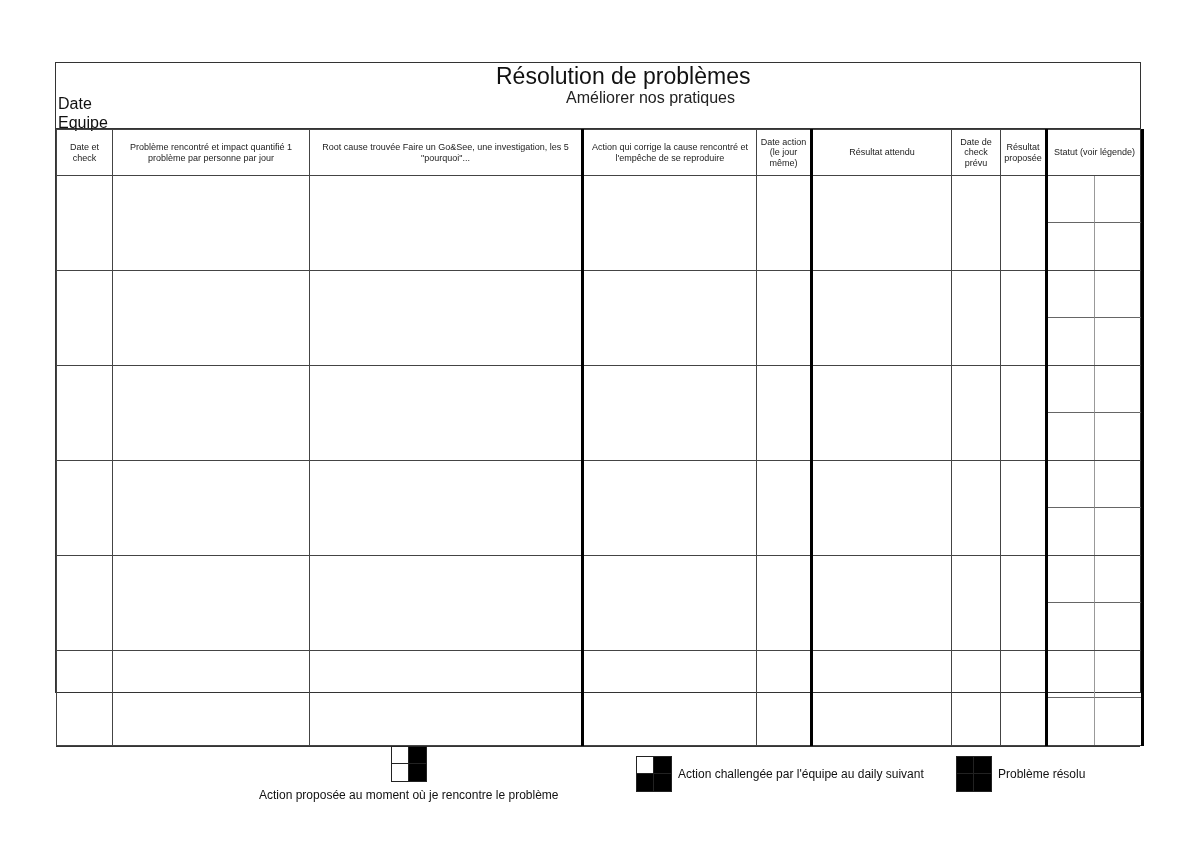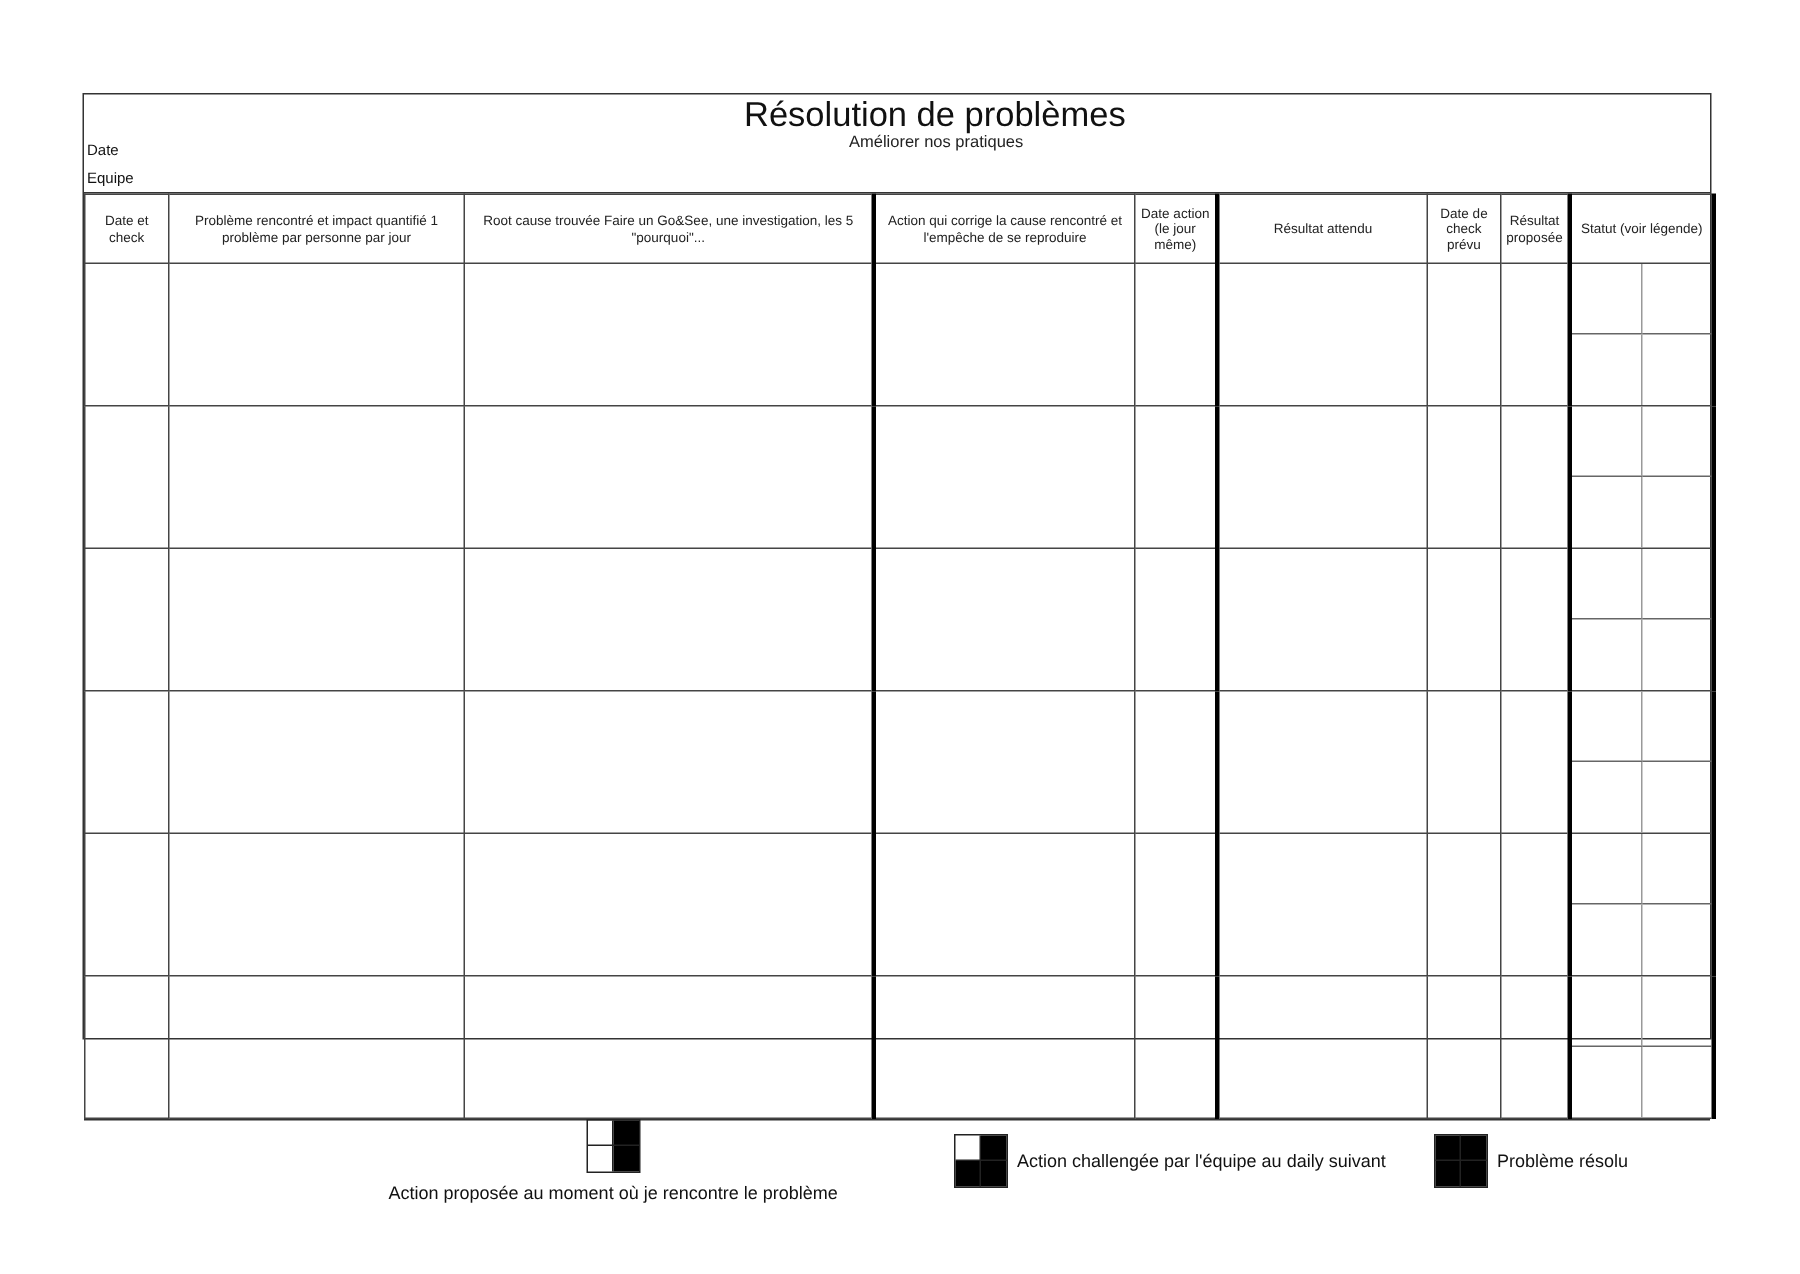--- a/index.html
+++ b/index.html
@@ -5,22 +5,22 @@
   * { box-sizing: border-box; margin: 0; padding: 0; }
   html, body { width: 1200px; height: 849px; background: #ffffff; overflow: hidden; }
   body { font-family: "Liberation Sans", sans-serif; color: #1a1a1a; position: relative; }
 
   .sheet {
     position: absolute; left: 55px; top: 62px; width: 1086px; height: 631px;
     border: 1px solid #333; background: #fff;
   }
   .title-area { position: absolute; left: 0; top: 0; width: 100%; height: 66px; border-bottom: 1px solid #333; }
   .title { position: absolute; left: 440px; top: 0px; font-size: 23px; color: #111; }
-  .subtitle { position: absolute; left: 510px; top: 26px; font-size: 11px; color: #222; }
-  .meta-label { position: absolute; left: 2px; font-size: 10px; color: #111; }
+  .subtitle { position: absolute; left: 510px; top: 26px; font-size: 16px; color: #222; }
+  .meta-label { position: absolute; left: 2px; font-size: 16px; color: #111; }
   .meta-date { top: 32px; }
   .meta-team { top: 51px; }
 
   table.grid {
     position: absolute; left: 0; top: 66px; width: 1086px; height: 617px;
     border-collapse: collapse; table-layout: fixed;
   }
   table.grid th, table.grid td { border: 1px solid #444; }
   table.grid th {
     height: 46px; font-weight: normal; font-size: 9px; text-align: center;

